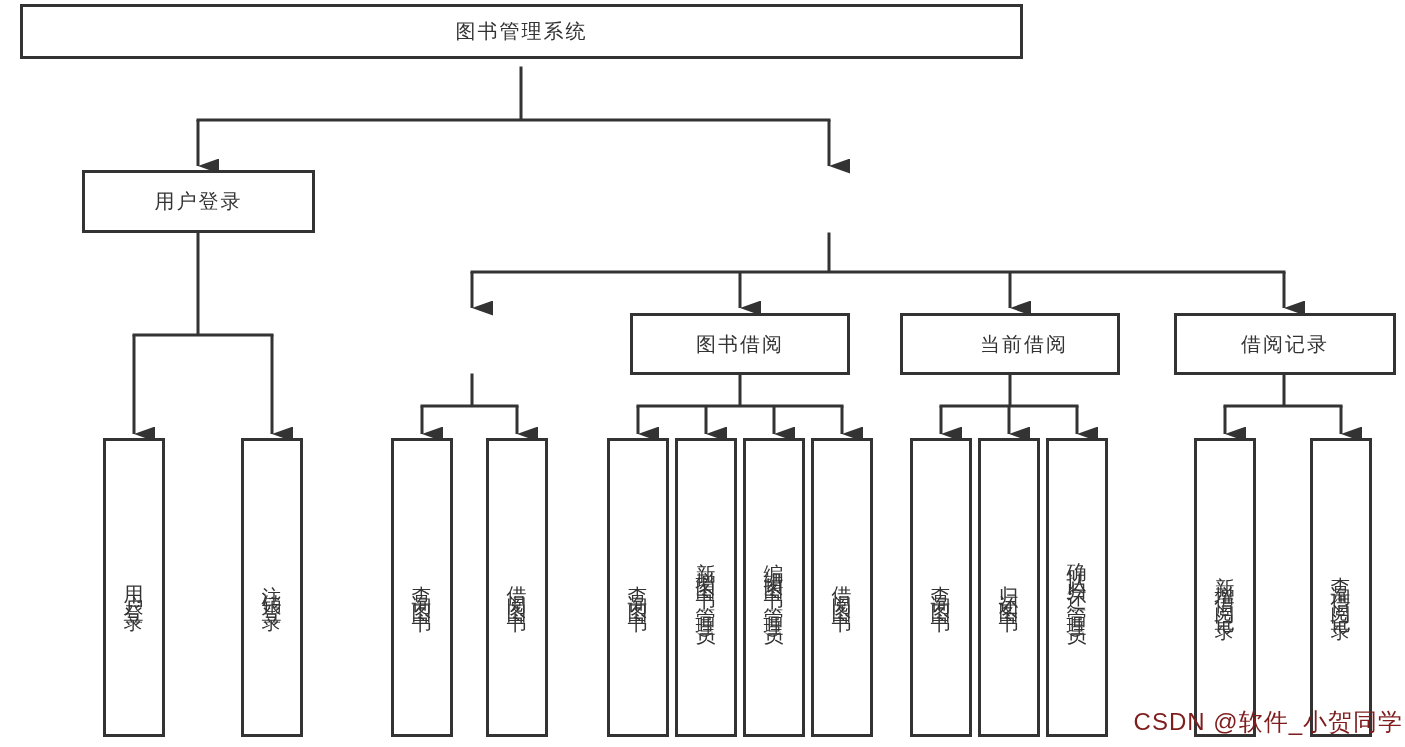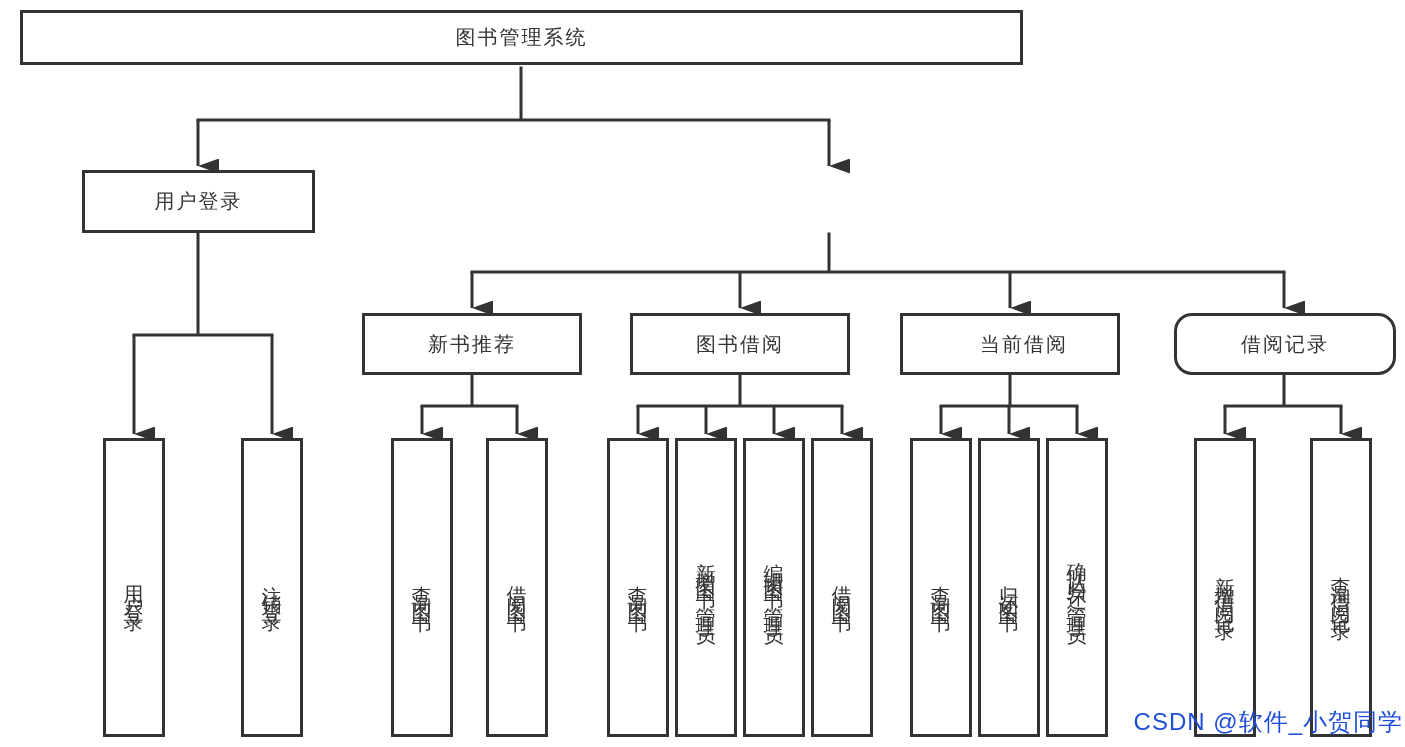--- a/index.html
+++ b/index.html
@@ -6,32 +6,32 @@
   .stage{
     position:relative;width:1405px;height:747px;background:#ffffff;overflow:hidden;
     font-family:"Liberation Sans", sans-serif;color:#333333;
   }
   .stage svg{position:absolute;left:0;top:0;z-index:0;}
   .box{
     position:absolute;box-sizing:border-box;border:3px solid #333333;background:#ffffff;
     display:flex;align-items:center;justify-content:center;z-index:1;
   }
   .hlabel{font-size:20px;letter-spacing:2px;white-space:nowrap;}
-  .root{left:20px;top:10px;width:1003px;height:55px;}
+  .root{left:20px;top:4px;width:1003px;height:55px;}
   .l2a{left:82px;top:170px;width:233px;height:63px;}
   .l2b{left:712px;top:170px;width:235px;height:64px;}
   .l3{top:313px;height:62px;width:220px;}
   .leaf{top:438px;height:299px;width:62px;}
   .vtext{
     writing-mode:vertical-rl;text-orientation:mixed;
     font-size:20px;letter-spacing:9px;line-height:1;white-space:nowrap;
   }
   .watermark{
     position:absolute;right:2px;top:706px;z-index:3;
-    font-size:24px;letter-spacing:1px;color:#1d4ed8;white-space:nowrap;
+    font-size:24px;letter-spacing:1px;color:#7f1d1d;white-space:nowrap;
   }
 </style>
 </head>
 <body>
 
 <div class="stage">
 
   <svg width="1405" height="747" viewBox="0 0 1405 747">
     <defs>
       <marker id="arrowhead" viewBox="0 0 10 14" refX="5" refY="14" markerWidth="5" markerHeight="7" orient="auto">
@@ -73,30 +73,27 @@
   </svg>
 
   <div class="box root">
     <span class="hlabel">图书管理系统</span>
   </div>
 
   <div class="box l2a">
     <span class="hlabel">用户登录</span>
   </div>
 
-  <div class="box l3" style="left:362px;">
-    <span class="hlabel">新书推荐</span>
-  </div>
   <div class="box l3" style="left:630px;justify-content:center;">
     <span class="hlabel">图书借阅</span>
   </div>
   <div class="box l3" style="left:900px;padding-left:28px;">
     <span class="hlabel">当前借阅</span>
   </div>
-  <div class="box l3" style="left:1174px;width:222px;border-radius:18px;">
+  <div class="box l3" style="left:1174px;width:222px;">
     <span class="hlabel">借阅记录</span>
   </div>
 
   <div class="box leaf" style="left:103px;">
     <span class="vtext">用户登录</span>
   </div>
   <div class="box leaf" style="left:241px;">
     <span class="vtext">注销登录</span>
   </div>
 

